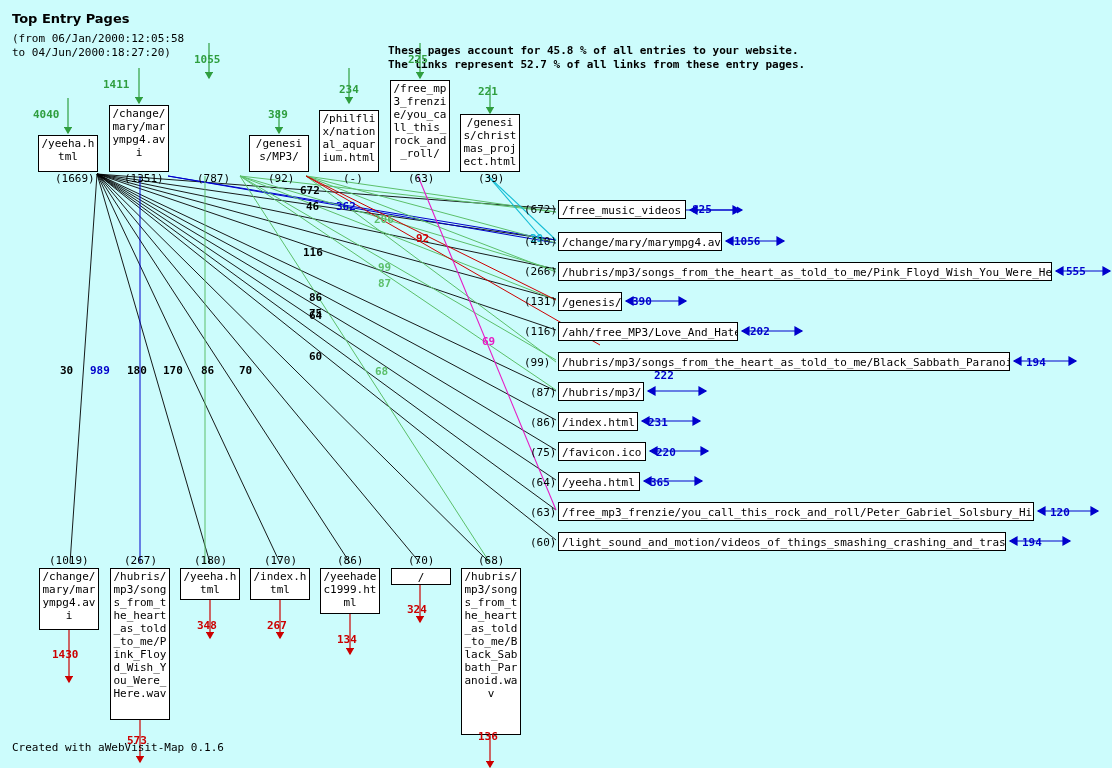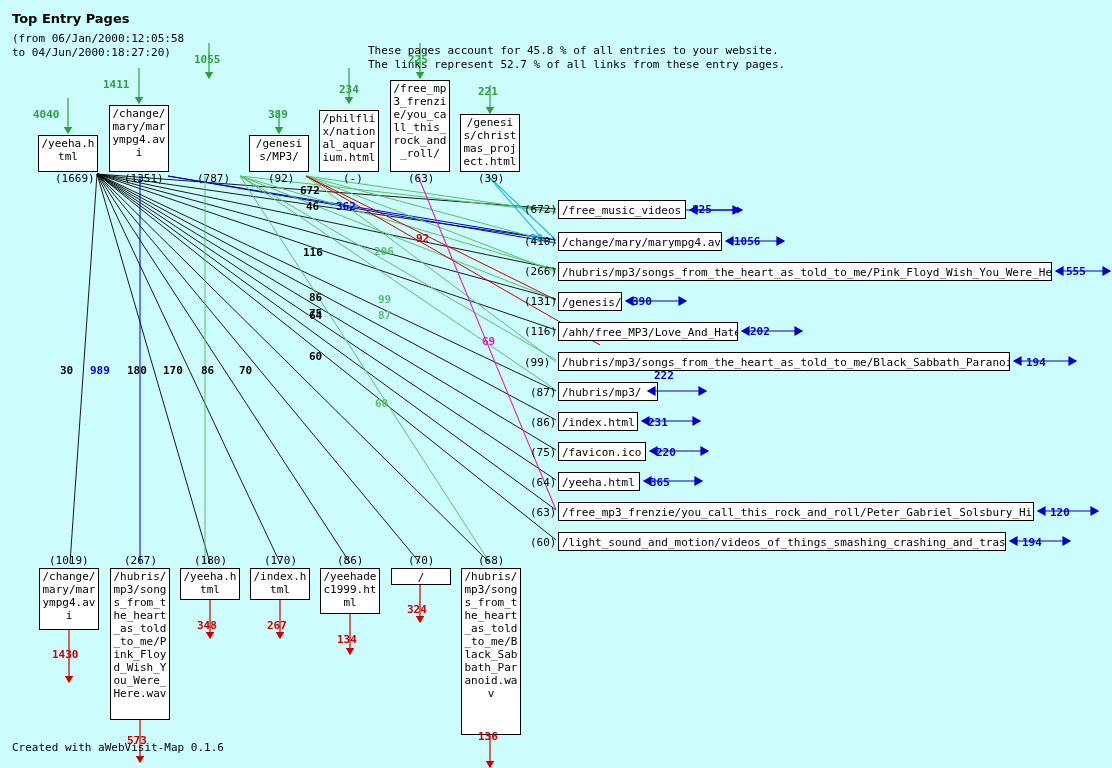--- a/index.html
+++ b/index.html
@@ -17,22 +17,22 @@
   .title{
     position:absolute;left:12px;top:11px;
     font-family:"DejaVu Sans","Liberation Sans",sans-serif;
     font-weight:bold;font-size:13px;color:#000;
   }
   .daterange{
     position:absolute;left:12px;top:32px;
     font-size:11px;line-height:14px;color:#000;white-space:pre;
   }
   .blurb{
-    position:absolute;left:368px;top:44px;
-    font-size:11px;line-height:14px;color:#000;white-space:pre;text-align:left;
+    position:absolute;left:388px;top:44px;
+    font-size:11px;line-height:14px;color:#000;white-space:pre;text-align:left;font-weight:bold;
   }
   .footer{
     position:absolute;left:12px;top:741px;
     font-size:11px;color:#000;white-space:pre;
   }
 
   
   .node{
     position:absolute;
     box-sizing:border-box;
@@ -57,21 +57,21 @@
   .num{
     position:absolute;
     font-size:11px;line-height:12px;font-weight:bold;white-space:nowrap;
   }
   .n-green{color:#2f9e3f;}
   .n-black{color:#000;}
   .n-blue{color:#0000cc;}
   .n-red{color:#cc0000;}
   .n-magenta{color:#e61ac4;}
   .n-cyan{color:#13bcd4;}
-  .n-ltgreen{color:#5bbf6a;margin-top:32px;}
+  .n-ltgreen{color:#5bbf6a;}
 </style>
 </head>
 <body>
 
 <div id="stage">
 
   <svg id="wires" viewBox="0 0 1112 768">
     <defs>
       <marker id="ahGreen" markerWidth="7" markerHeight="7" refX="5" refY="3.5" orient="auto">
         <polygon points="0,0 6,3.5 0,7" fill="#2f9e3f"></polygon>
@@ -242,21 +242,21 @@
 
     <div class="cnt" style="left:524px;top:326px">(116)</div>
     <div class="node left" style="left:558px;top:322px;width:180px;height:19px;line-height:17px">/ahh/free_MP3/Love_And_Hate/</div>
     <div class="num n-blue" style="left:750px;top:326px">202</div>
 
     <div class="cnt" style="left:524px;top:357px">(99)</div>
     <div class="node left" style="left:558px;top:352px;width:452px;height:19px;line-height:17px">/hubris/mp3/songs_from_the_heart_as_told_to_me/Black_Sabbath_Paranoid.wav</div>
     <div class="num n-blue" style="left:1026px;top:357px">194</div>
 
     <div class="cnt" style="left:530px;top:387px">(87)</div>
-    <div class="node left" style="left:558px;top:382px;width:100px;height:19px;line-height:17px">/hubris/mp3/</div>
+    <div class="node left" style="left:558px;top:382px;width:86px;height:19px;line-height:17px">/hubris/mp3/</div>
     <div class="num n-blue" style="left:654px;top:370px">222</div>
 
     <div class="cnt" style="left:530px;top:417px">(86)</div>
     <div class="node left" style="left:558px;top:412px;width:80px;height:19px;line-height:17px">/index.html</div>
     <div class="num n-blue" style="left:648px;top:417px">231</div>
 
     <div class="cnt" style="left:530px;top:447px">(75)</div>
     <div class="node left" style="left:558px;top:442px;width:88px;height:19px;line-height:17px">/favicon.ico</div>
     <div class="num n-blue" style="left:656px;top:447px">220</div>
 

